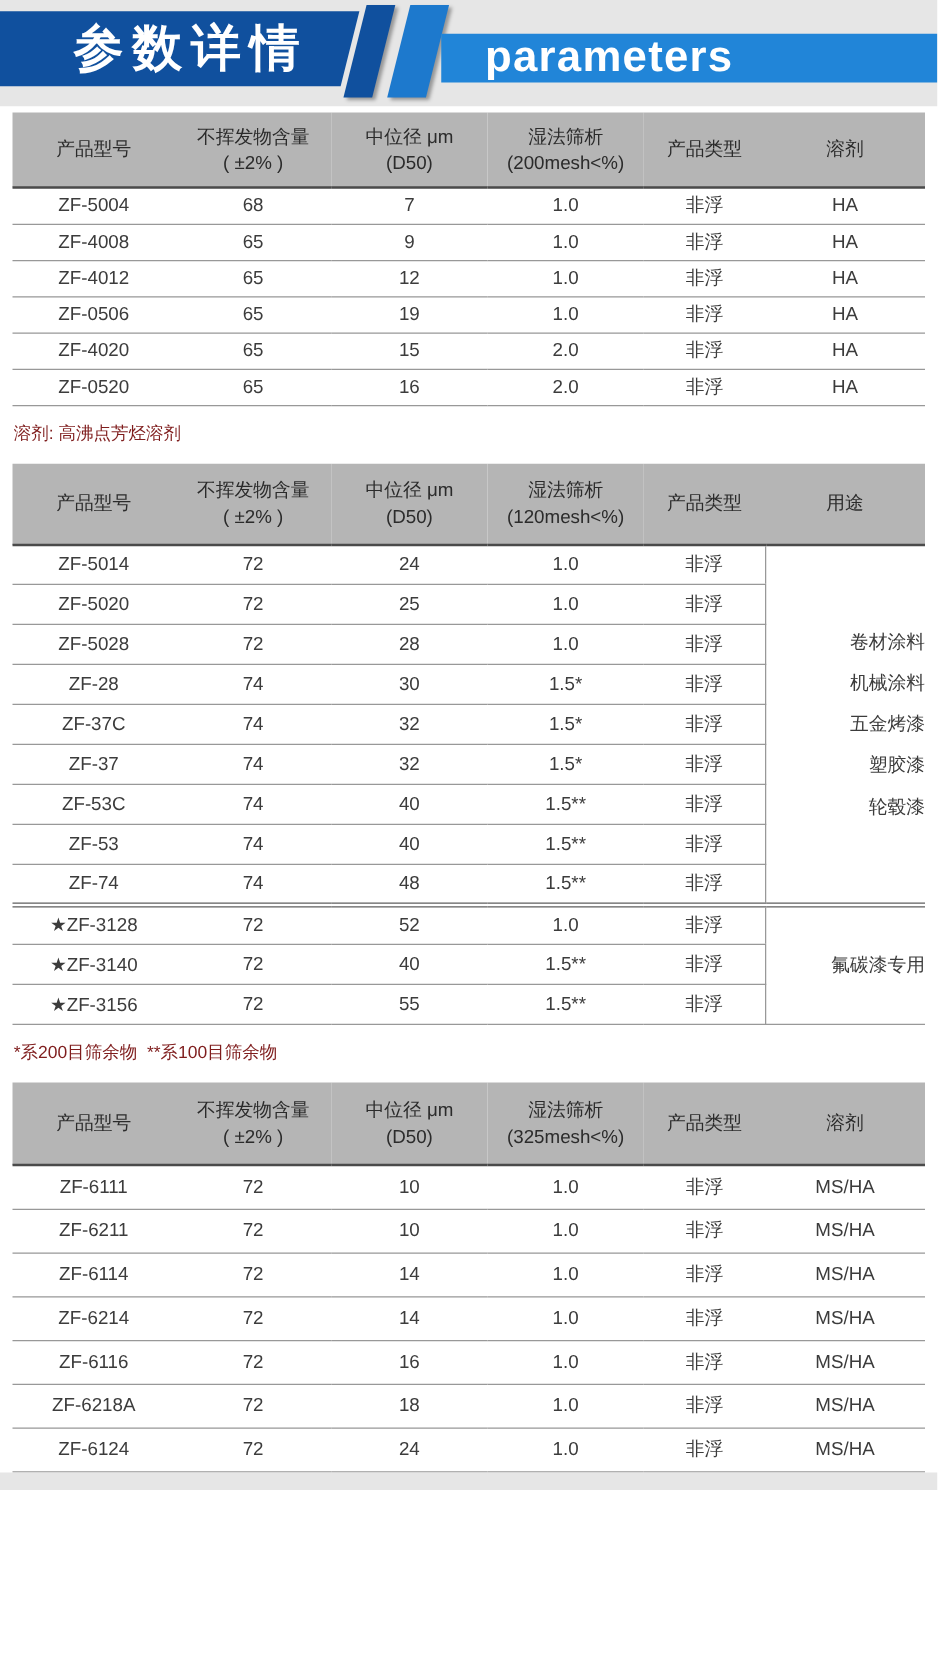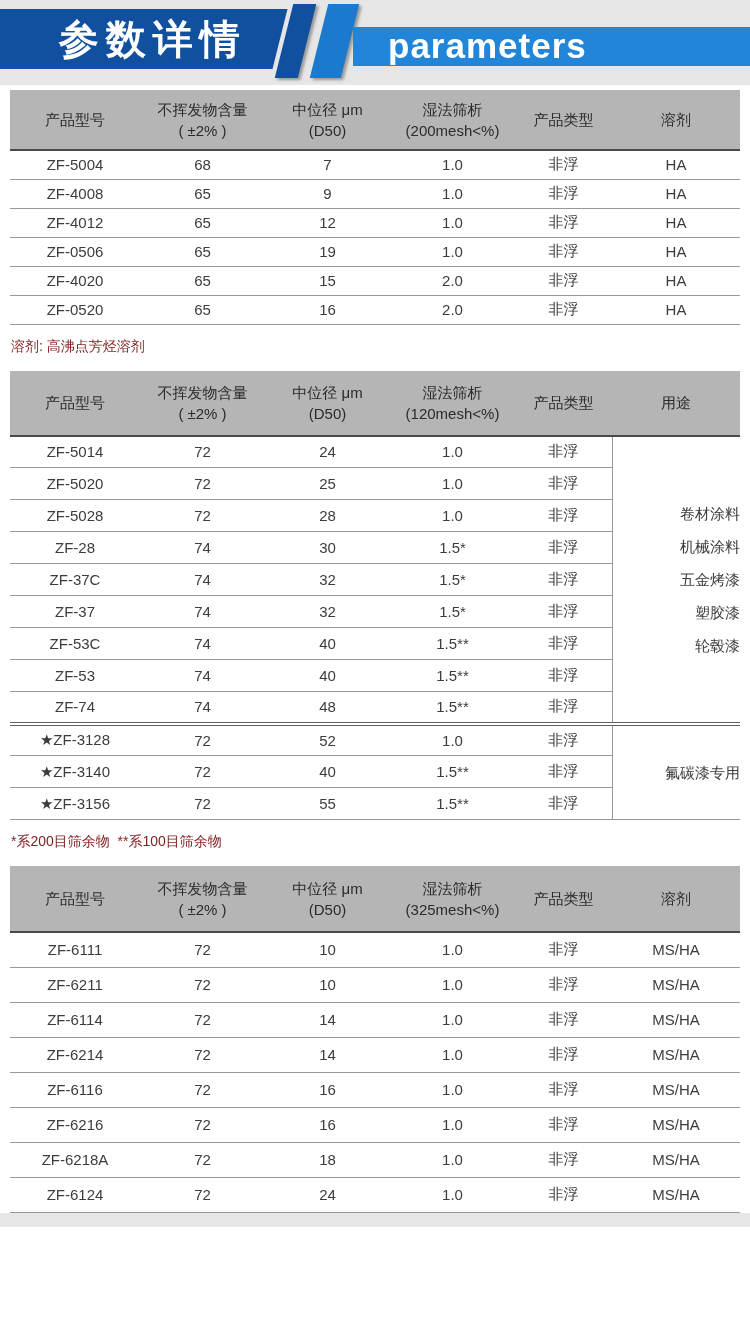--- a/index.html
+++ b/index.html
@@ -379,28 +379,20 @@
         </tr>
         <tr>
           <td>ZF-6116</td>
           <td>72</td>
           <td>16</td>
           <td>1.0</td>
           <td>非浮</td>
           <td>MS/HA</td>
         </tr>
         <tr>
-          <td>ZF-6216</td>
-          <td>72</td>
-          <td>16</td>
-          <td>1.0</td>
-          <td>非浮</td>
-          <td>MS/HA</td>
-        </tr>
-        <tr>
           <td>ZF-6218A</td>
           <td>72</td>
           <td>18</td>
           <td>1.0</td>
           <td>非浮</td>
           <td>MS/HA</td>
         </tr>
         <tr>
           <td>ZF-6124</td>
           <td>72</td>

